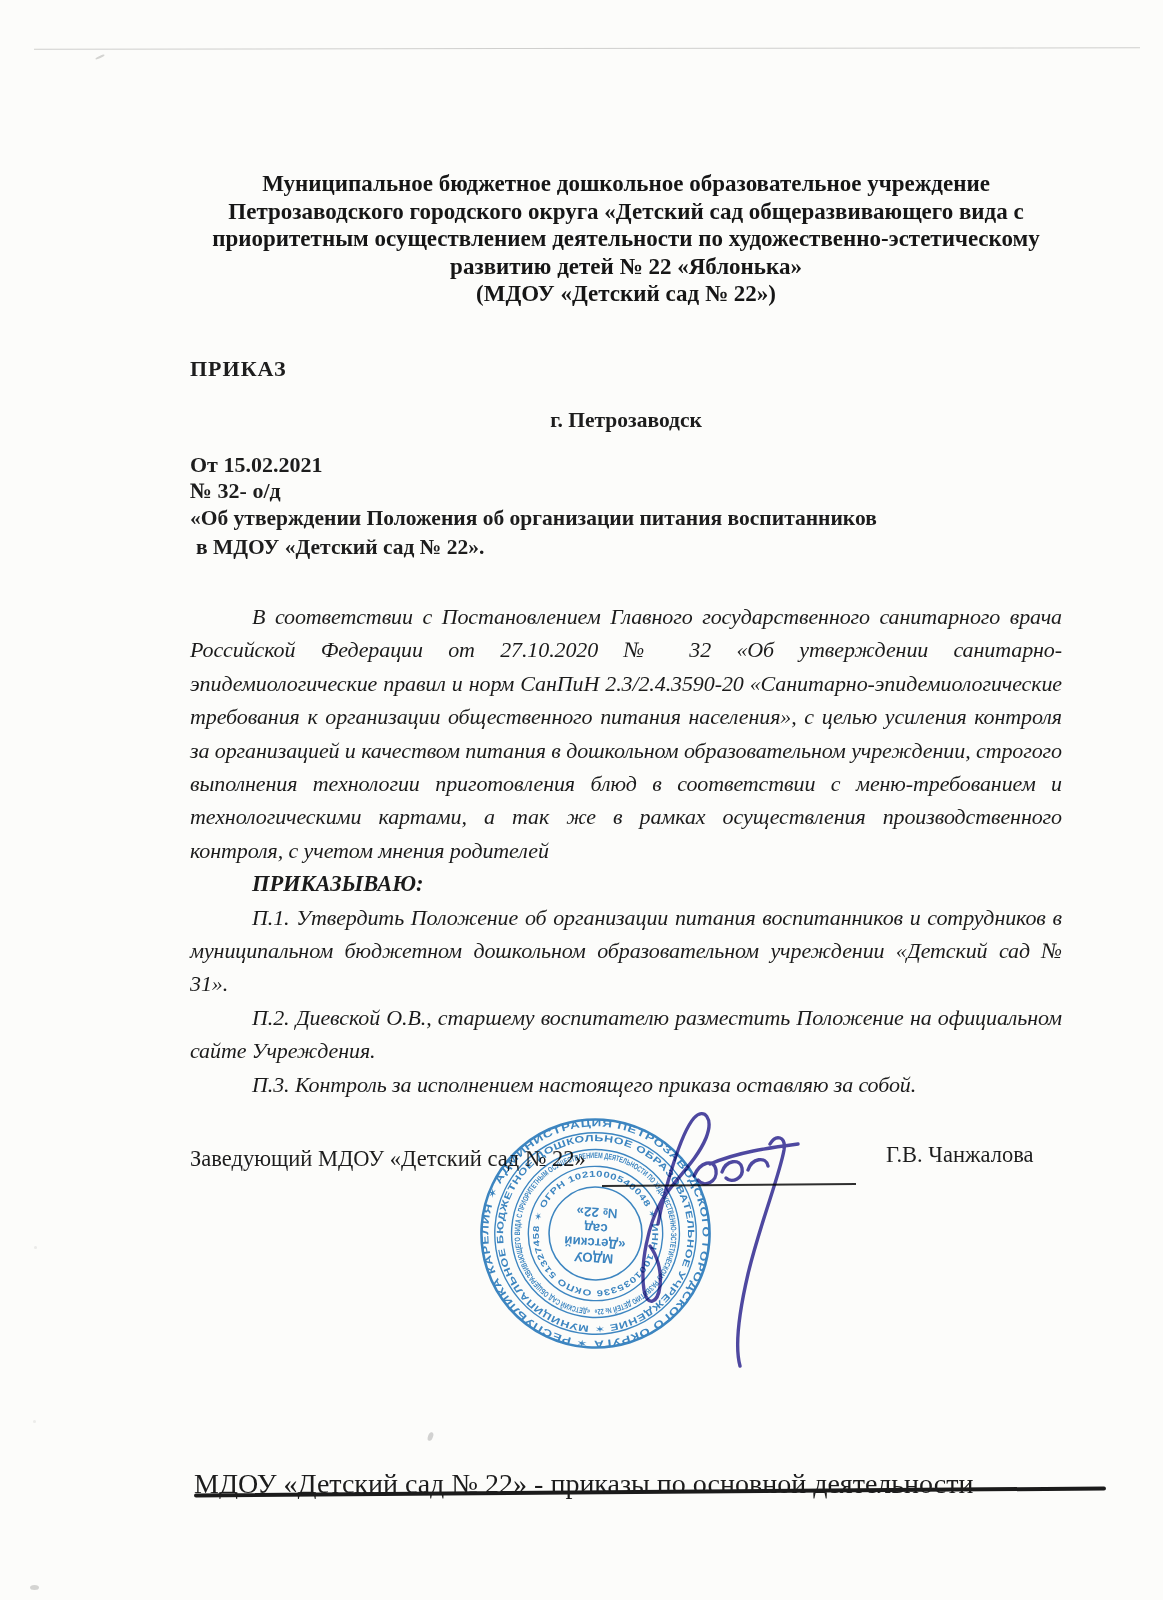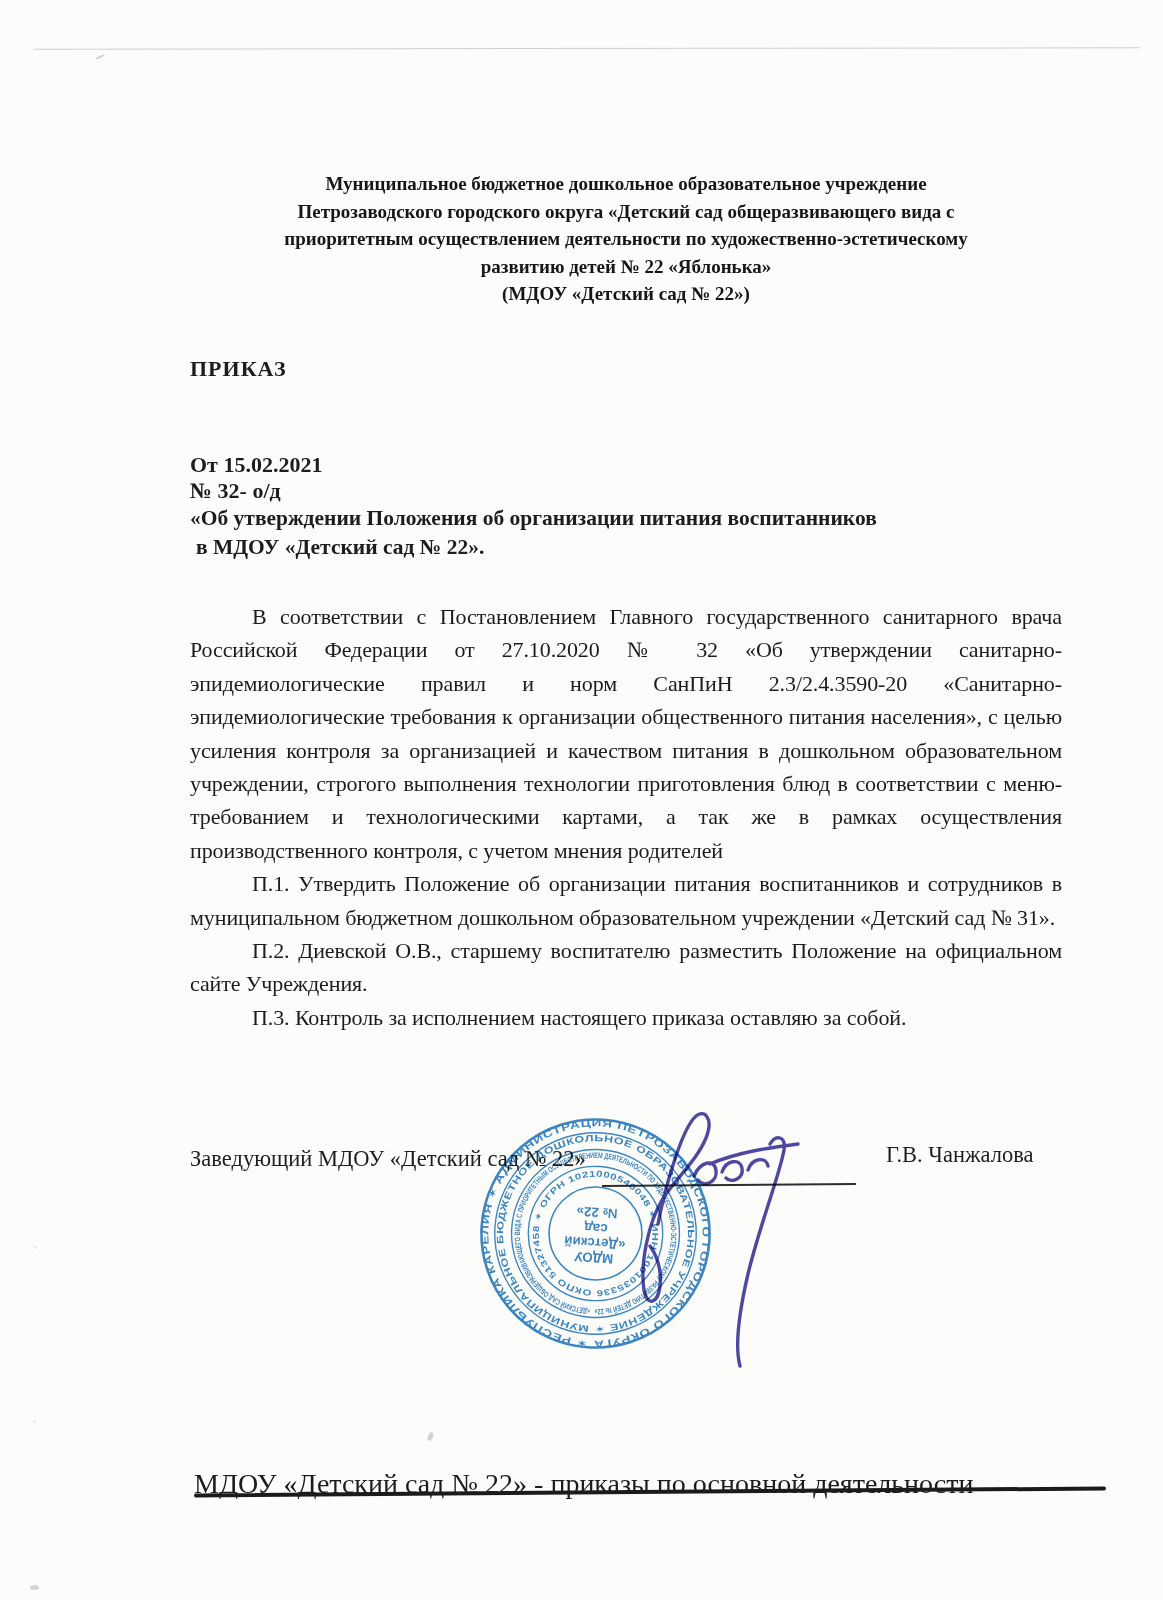--- a/index.html
+++ b/index.html
@@ -11,21 +11,21 @@
     position:relative;overflow:hidden;
     -webkit-font-smoothing:antialiased;
   }
   .page{position:absolute;inset:0;}
   .scan-topline{
     position:absolute;left:34px;top:48px;width:1106px;height:1px;
     background:#cfcfcd;transform:rotate(-0.08deg);
   }
   .org-header{
     position:absolute;left:190px;top:170px;width:872px;
-    text-align:center;font-weight:bold;font-size:19px;line-height:27.6px;
+    text-align:center;font-weight:bold;font-size:23px;line-height:27.6px;
     color:#161616;
   }
   .doc-title{
     position:absolute;left:190px;top:356px;width:872px;
     font-weight:bold;font-size:22px;letter-spacing:1px;
   }
   .doc-city{
     position:absolute;left:190px;top:408px;width:872px;
     text-align:center;font-weight:bold;font-size:21.5px;
   }
@@ -38,21 +38,21 @@
   .subject{
     position:absolute;left:190px;top:504px;width:872px;
     font-weight:bold;font-size:21.5px;line-height:29px;
   }
   .subject .l2{padding-left:6px;}
   .main-flow{
     position:absolute;left:190px;top:600px;width:872px;
     font-size:22px;line-height:33.4px;text-align:justify;
     color:#1b1b1b;letter-spacing:-0.1px;
   }
-  .main-flow p{margin:0;text-indent:62px;}
+  .main-flow p{margin:0;text-indent:62px;font-style:italic;}
   .order-word{
     font-weight:bold;font-size:22.5px;margin-top:22px;text-indent:0;
     text-align:left;
   }
   .item-3{margin-top:15px;}
   .sig-row{
     position:absolute;left:190px;top:1146px;width:872px;height:60px;
     font-size:22.5px;
   }
   .sig-role{position:absolute;left:0;top:0;}
@@ -108,33 +108,35 @@
   <div class="org-header">
     <div>Муниципальное бюджетное дошкольное образовательное учреждение</div>
     <div>Петрозаводского городского округа «Детский сад общеразвивающего вида с</div>
     <div>приоритетным осуществлением деятельности по художественно-эстетическому</div>
     <div>развитию детей № 22 «Яблонька»</div>
     <div>(МДОУ «Детский сад № 22»)</div>
   </div>
 
   <div class="doc-title">ПРИКАЗ</div>
 
+  <div class="doc-city">г. Петрозаводск</div>
 
   <div class="date-row">
     <span>От 15.02.2021</span>
     <span class="num">№ 32- о/д</span>
   </div>
 
   <div class="subject">
     <div>«Об утверждении Положения об организации питания воспитанников</div>
     <div class="l2">в МДОУ «Детский сад № 22».</div>
   </div>
 
   <div class="main-flow">
     <p>В соответствии с Постановлением Главного государственного санитарного врача Российской Федерации от 27.10.2020 № 32 «Об утверждении санитарно-эпидемиологические правил и норм СанПиН 2.3/2.4.3590-20 «Санитарно-эпидемиологические требования к организации общественного питания населения», с целью усиления контроля за организацией и качеством питания в дошкольном образовательном учреждении, строгого выполнения технологии приготовления блюд в соответствии с меню-требованием и технологическими картами, а так же в рамках осуществления производственного контроля, с учетом мнения родителей</p>
+    <p class="order-word">ПРИКАЗЫВАЮ:</p>
     <p>П.1. Утвердить Положение об организации питания воспитанников и сотрудников в муниципальном бюджетном дошкольном образовательном учреждении «Детский сад № 31».</p>
     <p>П.2. Диевской О.В., старшему воспитателю разместить Положение на официальном сайте Учреждения.</p>
     <p class="item-3">П.3. Контроль за исполнением настоящего приказа оставляю за собой.</p>
   </div>
 
   <div class="sig-row">
     <span class="sig-role">Заведующий МДОУ «Детский сад № 22»</span>
     <span class="sig-line"></span>
     <span class="sig-name">Г.В. Чанжалова</span>
   </div>

